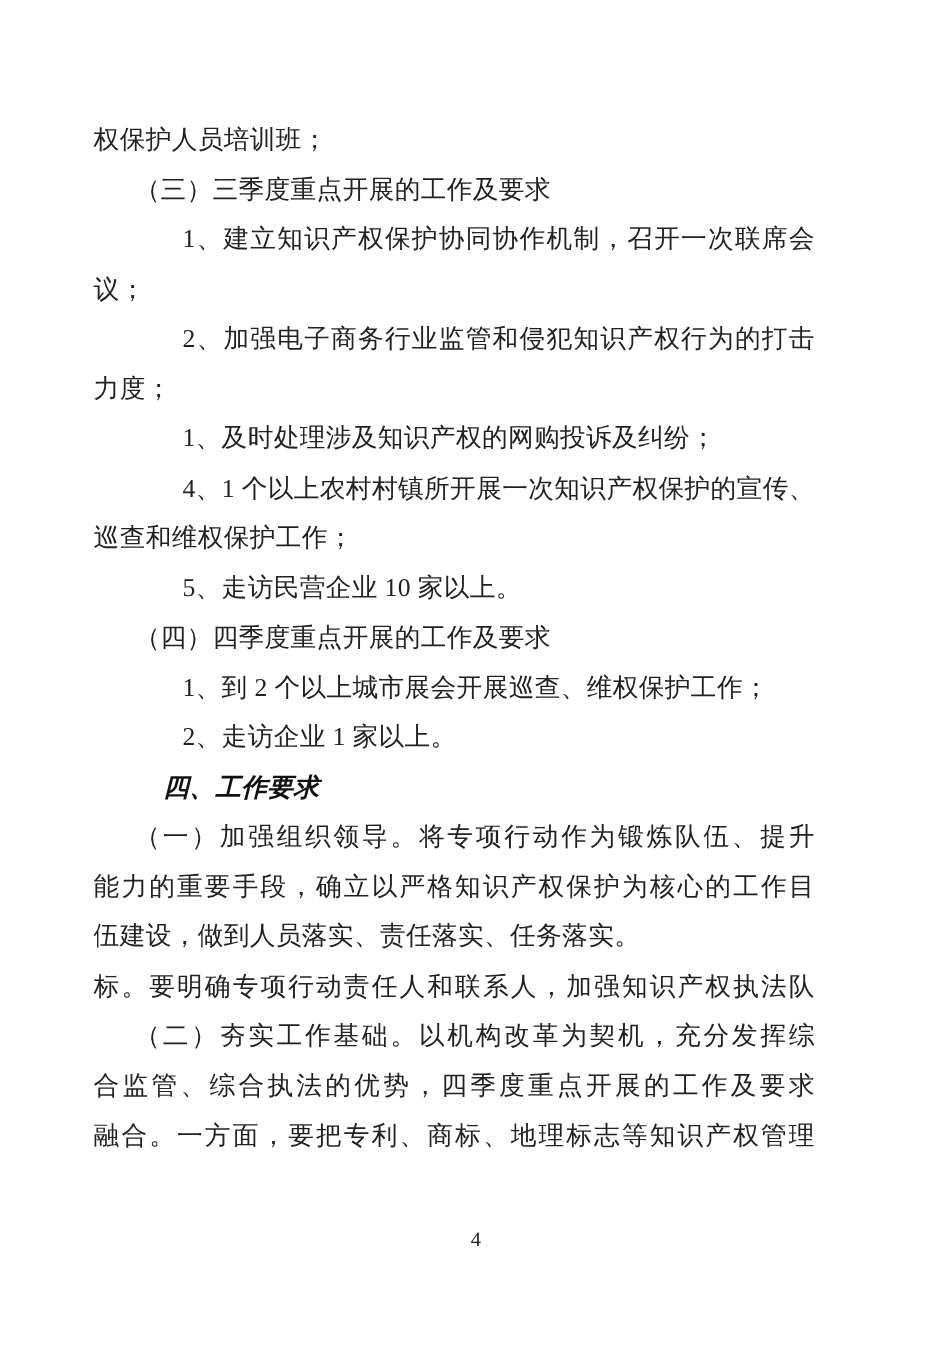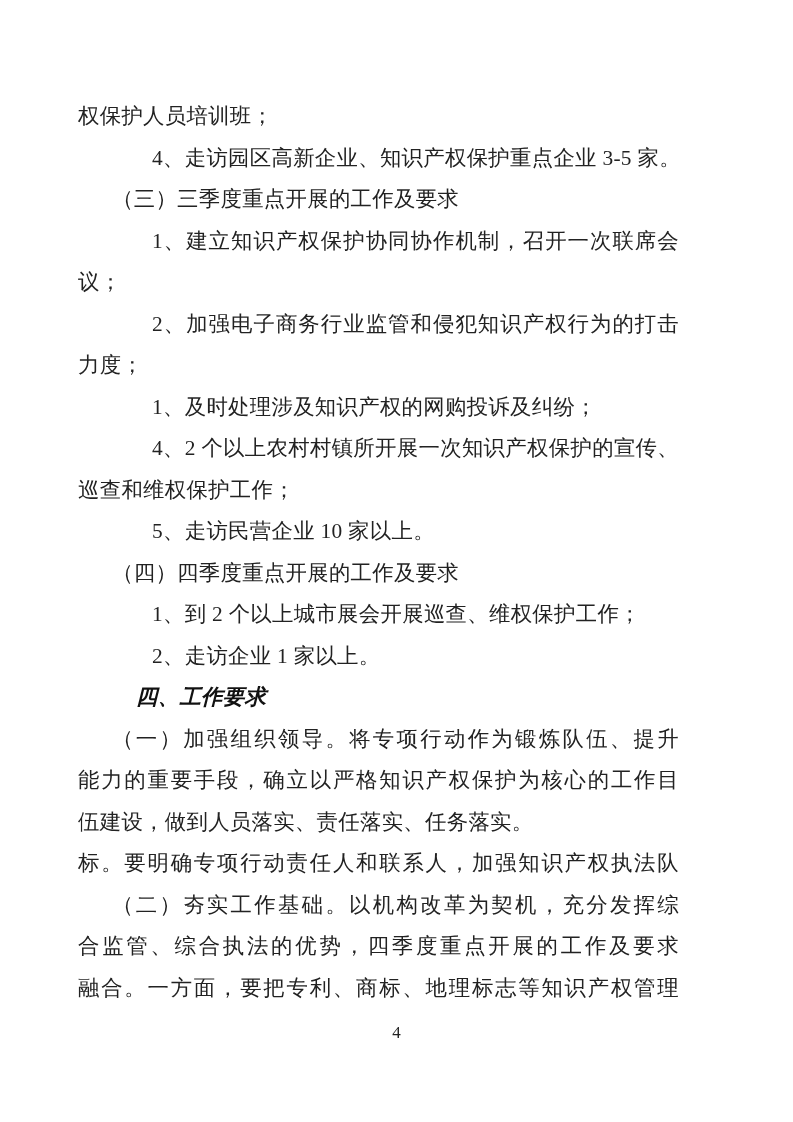--- a/index.html
+++ b/index.html
@@ -58,28 +58,27 @@
     color: #222222;
     font-family: "Liberation Serif", "DejaVu Serif", serif;
   }
 </style>
 </head>
 <body>
 
 <div class="page">
   <div class="text-block">
       <div class="line ind-none">权保护人员培训班；</div>
-      <div class="line ind-item">4、走访园区高新企业、知识产权保护重点企业 3-5 家。</div>
       <div class="line ind-para">（三）三季度重点开展的工作及要求</div>
       <div class="line ind-item fill">1、建立知识产权保护协同协作机制，召开一次联席会</div>
       <div class="line ind-none">议；</div>
       <div class="line ind-item fill">2、加强电子商务行业监管和侵犯知识产权行为的打击</div>
       <div class="line ind-none">力度；</div>
       <div class="line ind-item">1、及时处理涉及知识产权的网购投诉及纠纷；</div>
-      <div class="line ind-item fill">4、2 个以上农村村镇所开展一次知识产权保护的宣传、</div>
+      <div class="line ind-item fill">4、1 个以上农村村镇所开展一次知识产权保护的宣传、</div>
       <div class="line ind-none">巡查和维权保护工作；</div>
       <div class="line ind-item">5、走访民营企业 10 家以上。</div>
       <div class="line ind-para">（四）四季度重点开展的工作及要求</div>
       <div class="line ind-item">1、到 2 个以上城市展会开展巡查、维权保护工作；</div>
       <div class="line ind-item">2、走访企业 1 家以上。</div>
       <div class="line ind-head heading">四、工作要求</div>
       <div class="line ind-para fill">（一）加强组织领导。将专项行动作为锻炼队伍、提升</div>
       <div class="line ind-none fill">能力的重要手段，确立以严格知识产权保护为核心的工作目</div>
       <div class="line ind-none">伍建设，做到人员落实、责任落实、任务落实。</div>
       <div class="line ind-none fill">标。要明确专项行动责任人和联系人，加强知识产权执法队</div>

